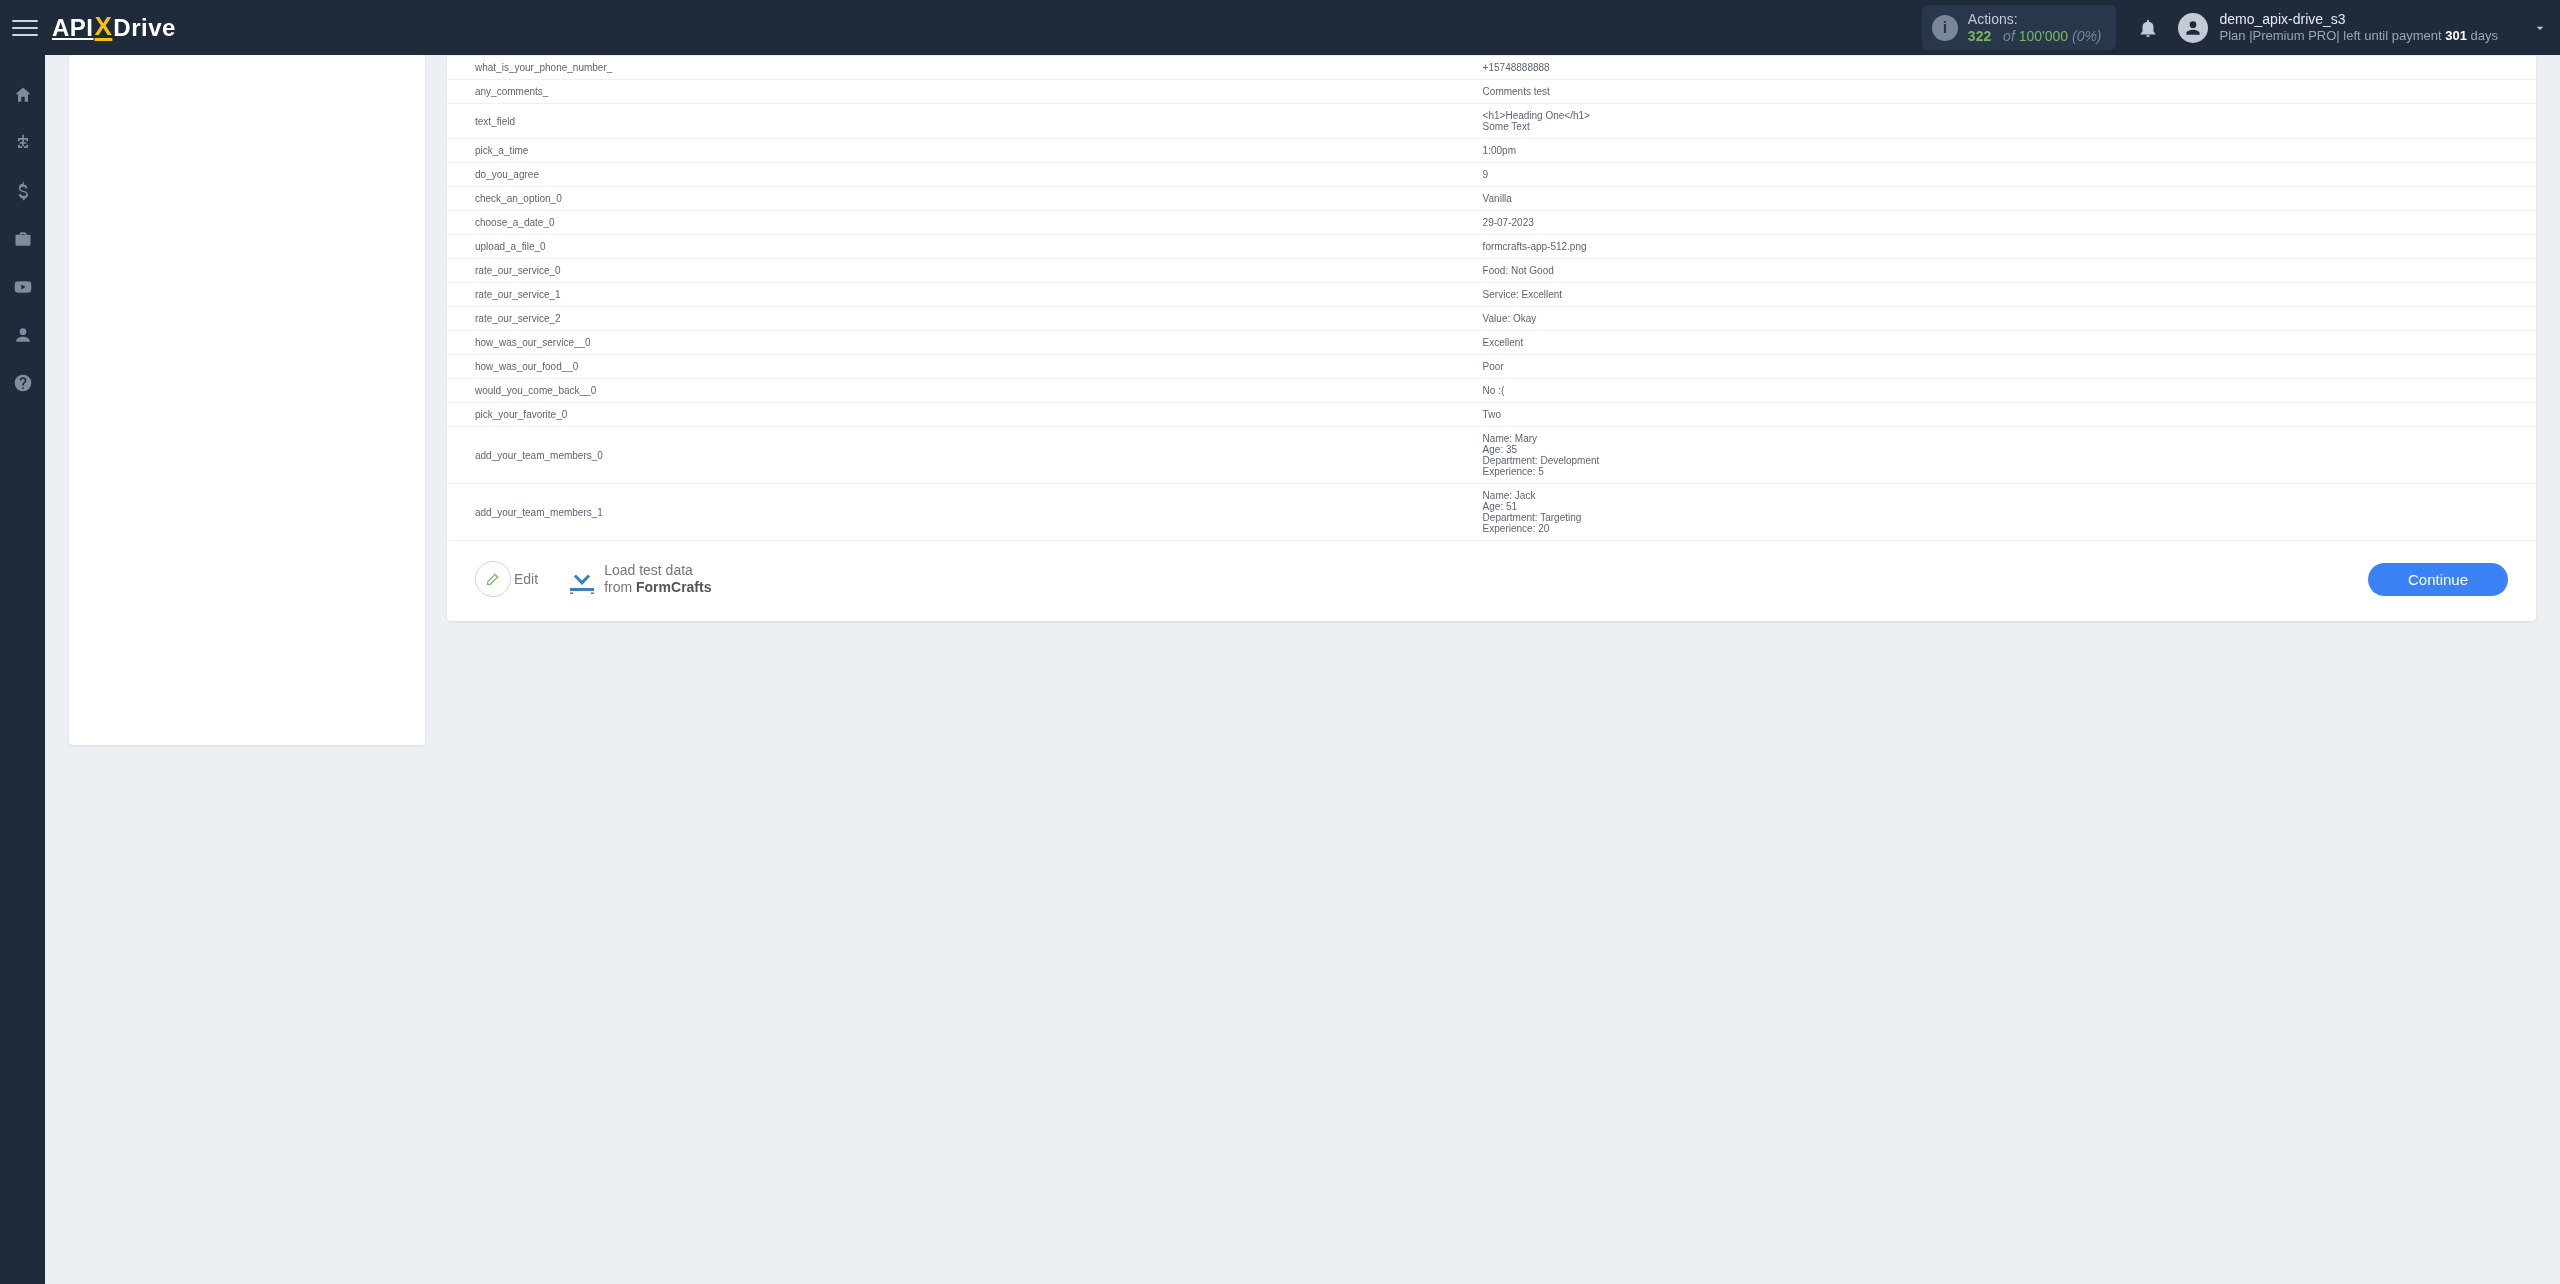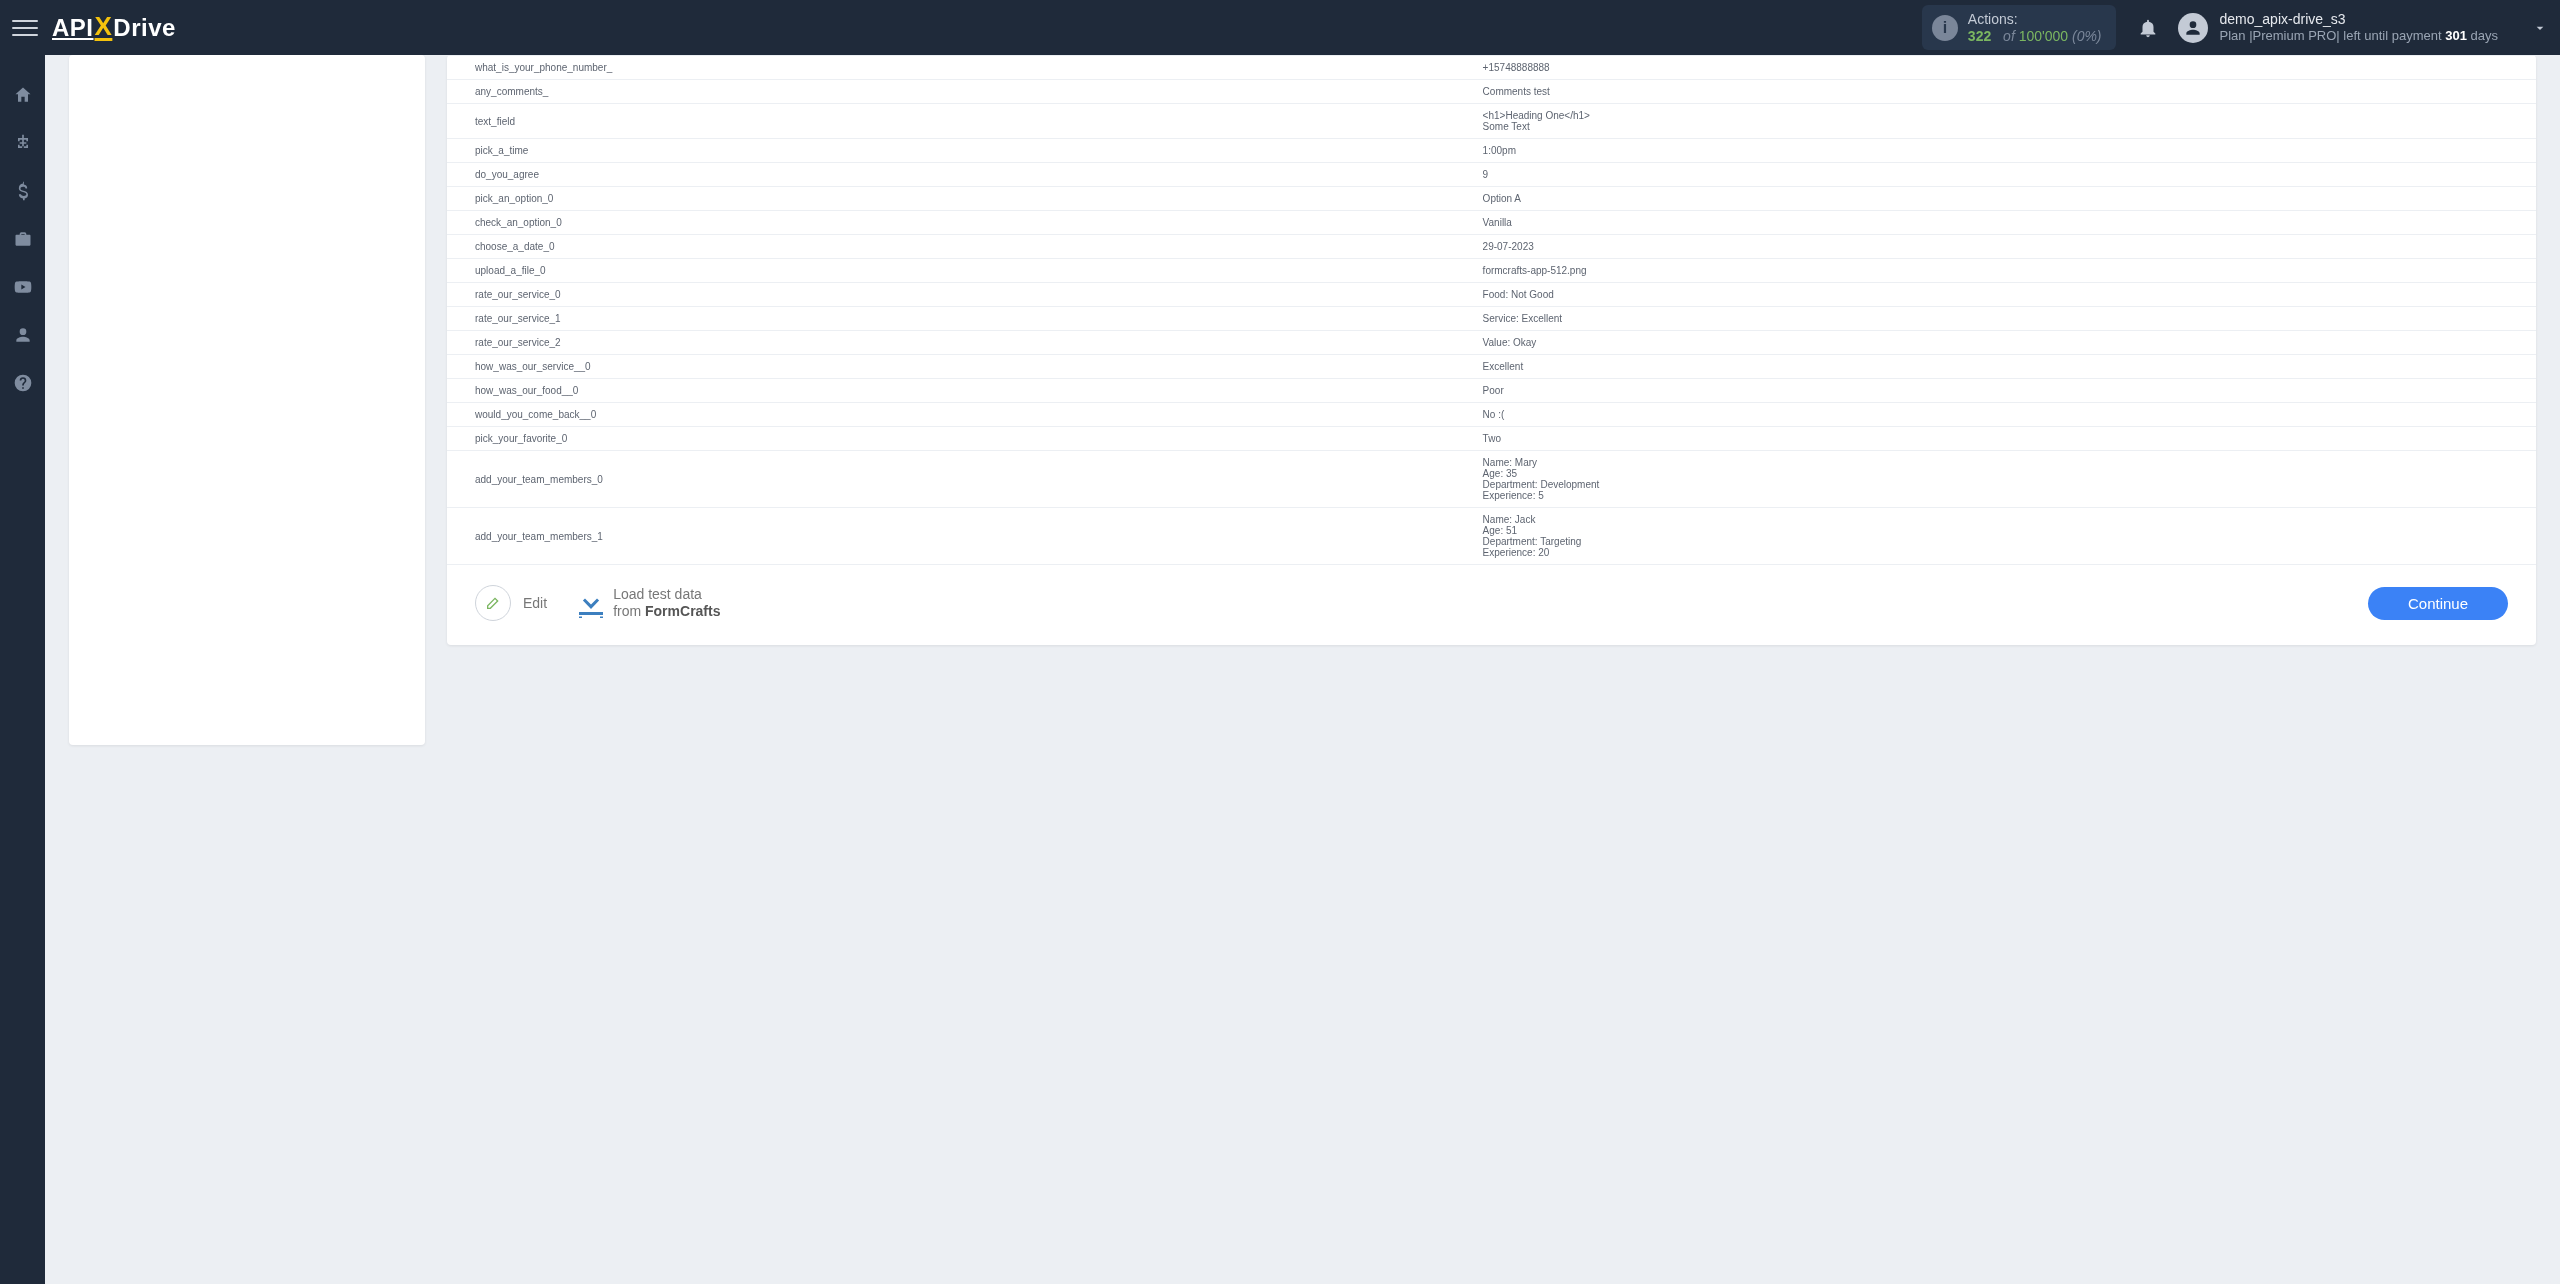--- a/index.html
+++ b/index.html
@@ -75,21 +75,21 @@
   .data-table { width:100%; border-collapse:collapse; }
   .data-table tr { border-bottom:1px solid #eceff3; }
   .data-table tr:first-child { border-top:1px solid #eceff3; }
   .data-table td { padding:6px 12px; vertical-align:middle; color:#555; font-size:10px; }
   .data-table td.key { width:49%; padding-left:28px; color:#5d6470; }
   .data-table td.val { width:51%; color:#5d6470; }
   .multiline { white-space:pre-line; }
 
   
   .bottom-row { display:flex; align-items:center; padding:20px 28px 4px 28px; gap:26px; }
-  .edit-blk { display:flex; align-items:center; gap:12px; cursor:pointer; color:#777; }
+  .edit-blk { display:flex; align-items:center; gap:3px; cursor:pointer; color:#777; }
   .edit-circle { width:36px; height:36px; border:1px solid #cfd4db; border-radius:50%; display:flex; align-items:center; justify-content:center;}
   .edit-circle svg { width:16px; height:16px; fill:none; stroke:#7bb661; stroke-width:2;}
   .load-blk { display:flex; align-items:center; gap:4px; cursor:pointer;}
   .load-blk svg { width:36px; height:36px; fill:#3c7fbf;}
   .load-txt { line-height:1.2;}
   .load-txt .l1 { color:#777;}
   .load-txt .l2 { color:#777;}
   .load-txt .l2 b { color:#555; font-weight:700;}
   .bottom-spacer { flex:1;}
   .continue-btn {
@@ -213,24 +213,20 @@
             </tr>
             <tr>
               <td class="key">pick_a_time</td>
               <td class="val">1:00pm</td>
             </tr>
             <tr>
               <td class="key">do_you_agree</td>
               <td class="val">9</td>
             </tr>
             <tr>
-              <td class="key">pick_an_option_0</td>
-              <td class="val">Option A</td>
-            </tr>
-            <tr>
               <td class="key">check_an_option_0</td>
               <td class="val">Vanilla</td>
             </tr>
             <tr>
               <td class="key">choose_a_date_0</td>
               <td class="val">29-07-2023</td>
             </tr>
             <tr>
               <td class="key">upload_a_file_0</td>
               <td class="val">formcrafts-app-512.png</td>

